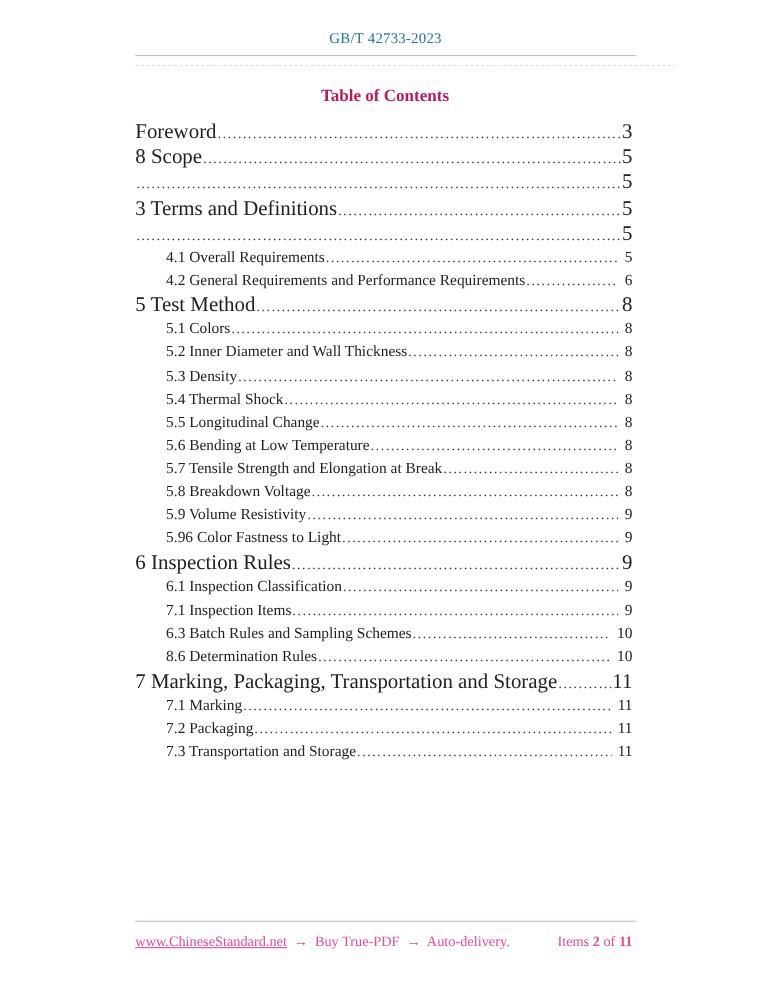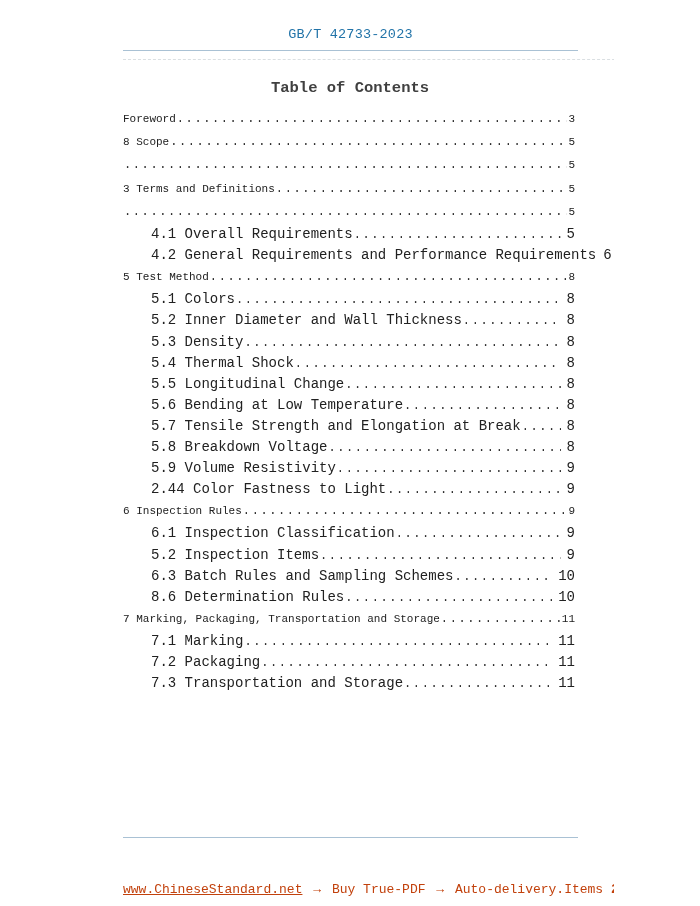--- a/index.html
+++ b/index.html
@@ -5,21 +5,21 @@
   html, body {
     margin: 0;
     padding: 0;
     background: #ffffff;
   }
   .page {
     position: relative;
     width: 614px;
     height: 906px;
     background: #ffffff;
-    font-family: Liberation Mono, monospace;
+    font-family: Liberation Serif, serif;
     color: #212121;
     overflow: hidden;
   }
   
   .doc-header {
     position: absolute;
     top: 27px;
     left: 123px;
     width: 455px;
     text-align: center;
@@ -43,38 +43,38 @@
   }
   
   .toc-title {
     position: absolute;
     top: 79px;
     left: 0;
     width: 700px;
     text-align: center;
     font-weight: bold;
     font-size: 15.5px;
-    color: #404040;
+    color: #be185d;
   }
   
   .toc {
     position: absolute;
     top: 108px;
     left: 123px;
     width: 452px;
   }
   .toc-row {
     display: flex;
     align-items: baseline;
     cursor: pointer;
   }
   .toc-row.lvl0 {
     height: 23.2px;
     line-height: 23.2px;
-    font-size: 11px;
+    font-size: 19px;
   }
   .toc-row.lvl1 {
     height: 21.1px;
     line-height: 21.1px;
     font-size: 14px;
     padding-left: 28px;
   }
   .toc-label { white-space: nowrap; }
   .leader {
     flex: 1;
@@ -101,22 +101,21 @@
   .footer {
     position: absolute;
     top: 846px;
     left: 123px;
     width: 452px;
     display: flex;
     justify-content: space-between;
     align-items: baseline;
     font-size: 13px;
     line-height: 20px;
-    color: #c2410c;
-    margin-top: 34px;
+    color: #ec4899;
   }
   .footer-left { white-space: nowrap; }
   .footer-site {
     text-decoration: underline;
     cursor: pointer;
   }
   .footer-arrow {
     font-weight: bold;
     padding: 0 3px;
   }
@@ -213,36 +212,36 @@
         <span class="toc-label">5.8 Breakdown Voltage</span>
         <span class="leader"></span>
         <span class="toc-page">8</span>
       </div>
       <div class="toc-row lvl1">
         <span class="toc-label">5.9 Volume Resistivity</span>
         <span class="leader"></span>
         <span class="toc-page">9</span>
       </div>
       <div class="toc-row lvl1">
-        <span class="toc-label">2.44 Color Fastness to Light</span>
+        <span class="toc-label">5.96 Color Fastness to Light</span>
         <span class="leader"></span>
         <span class="toc-page">9</span>
       </div>
       <div class="toc-row lvl0">
         <span class="toc-label">6 Inspection Rules</span>
         <span class="leader"></span>
         <span class="toc-page">9</span>
       </div>
       <div class="toc-row lvl1">
         <span class="toc-label">6.1 Inspection Classification</span>
         <span class="leader"></span>
         <span class="toc-page">9</span>
       </div>
       <div class="toc-row lvl1">
-        <span class="toc-label">5.2 Inspection Items</span>
+        <span class="toc-label">7.1 Inspection Items</span>
         <span class="leader"></span>
         <span class="toc-page">9</span>
       </div>
       <div class="toc-row lvl1">
         <span class="toc-label">6.3 Batch Rules and Sampling Schemes</span>
         <span class="leader"></span>
         <span class="toc-page">10</span>
       </div>
       <div class="toc-row lvl1">
         <span class="toc-label">8.6 Determination Rules</span>

